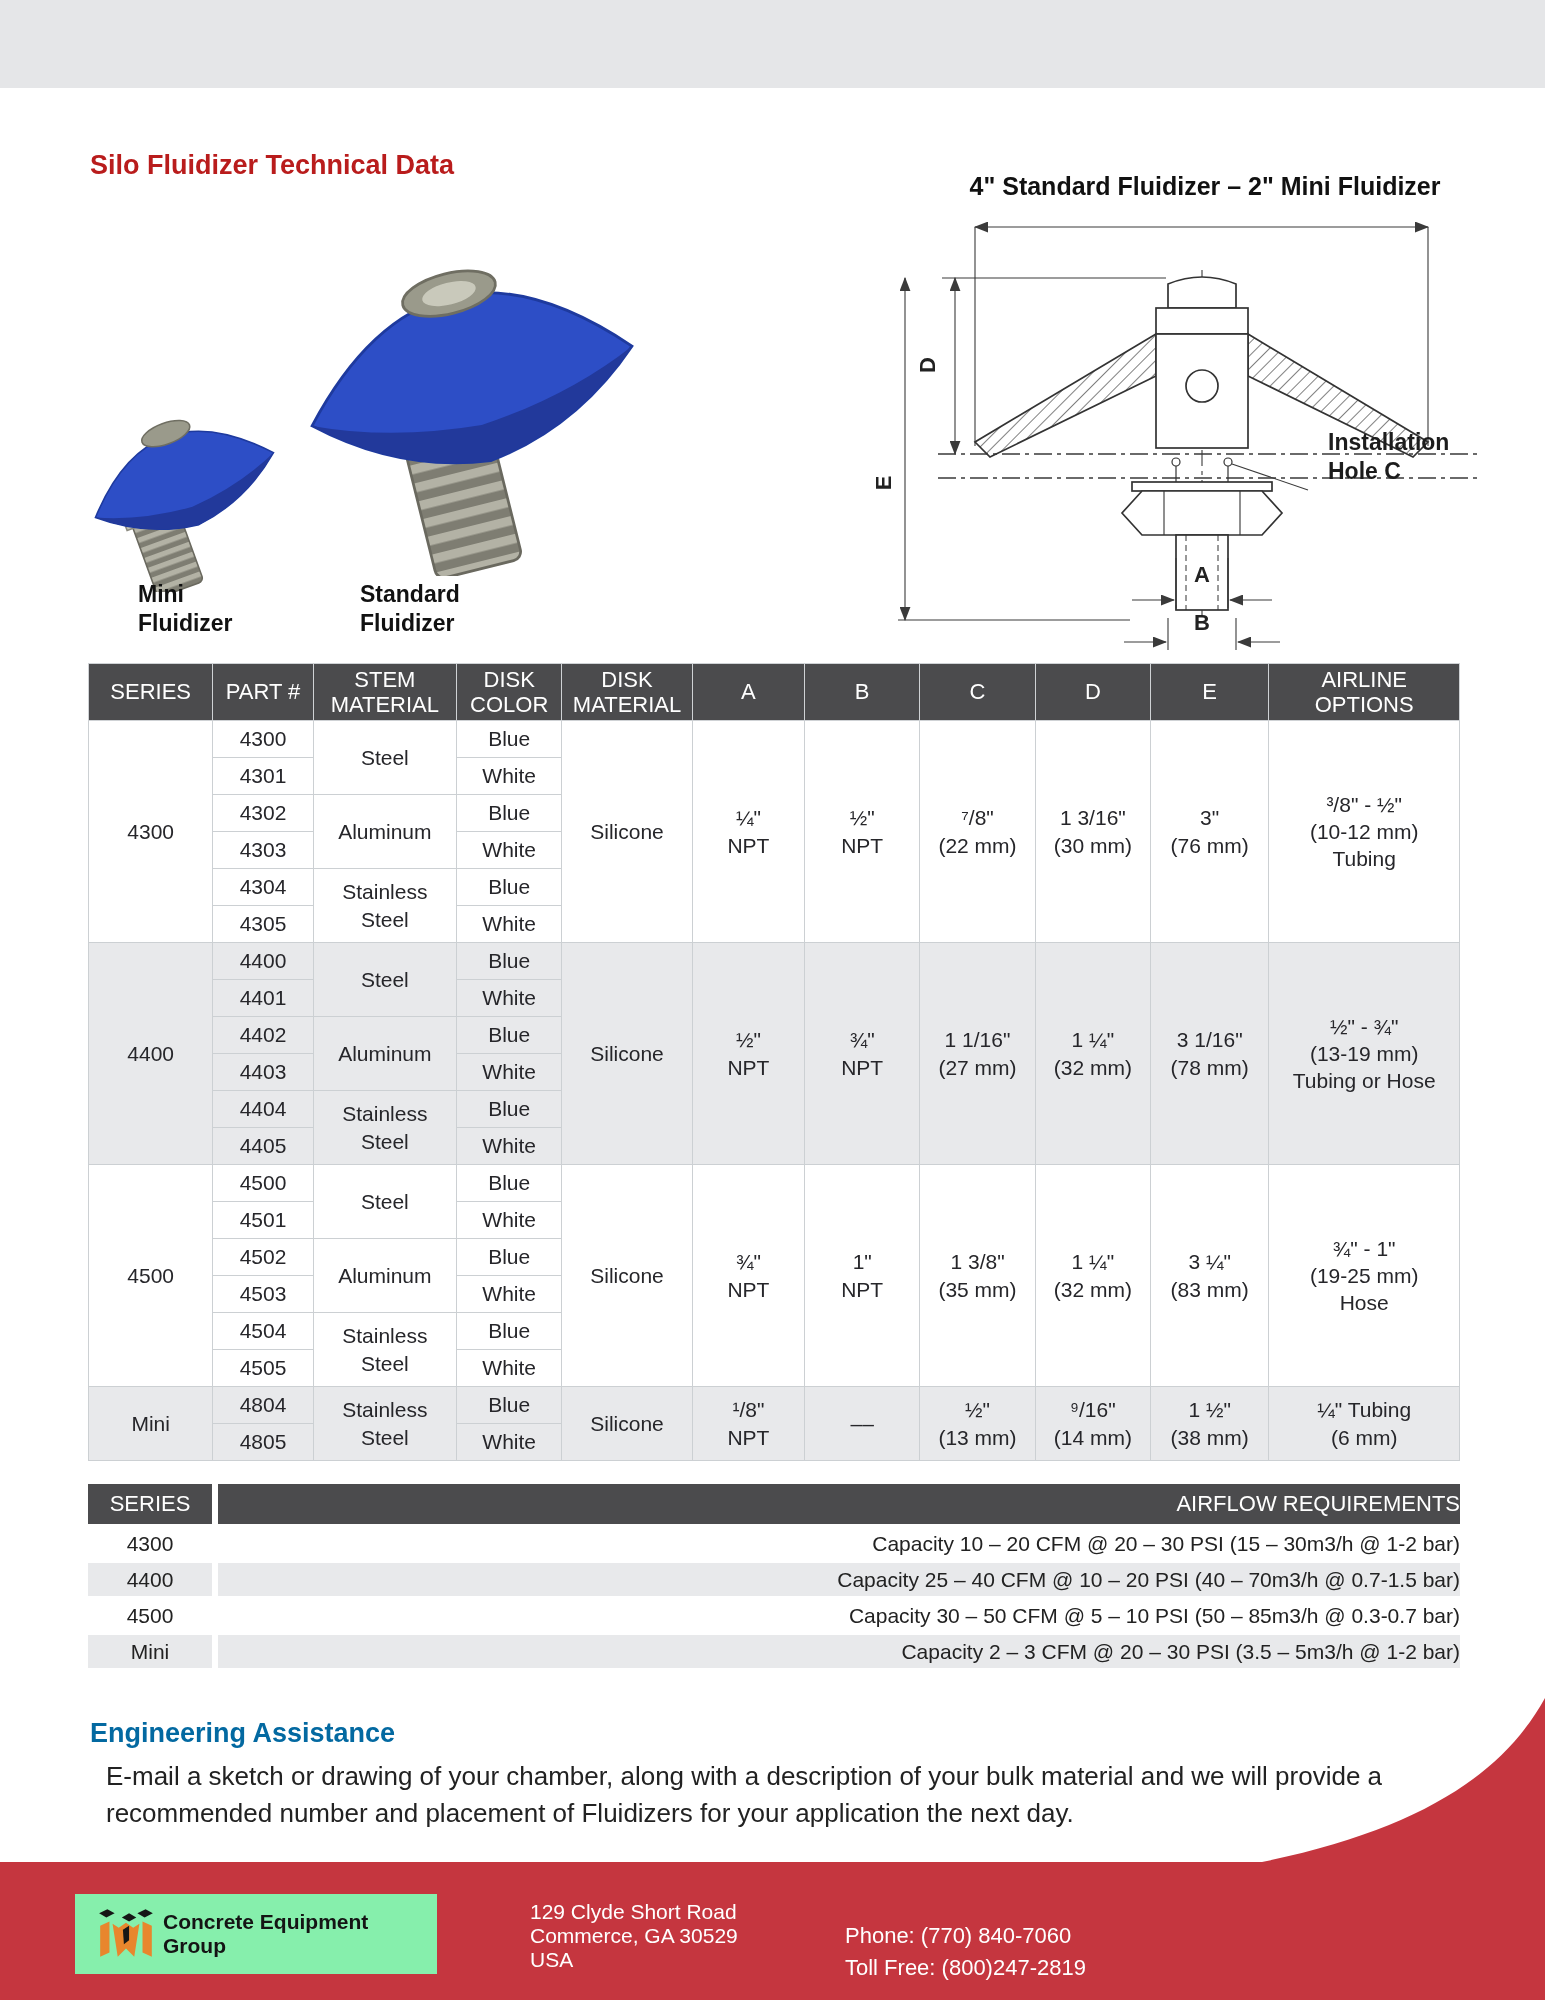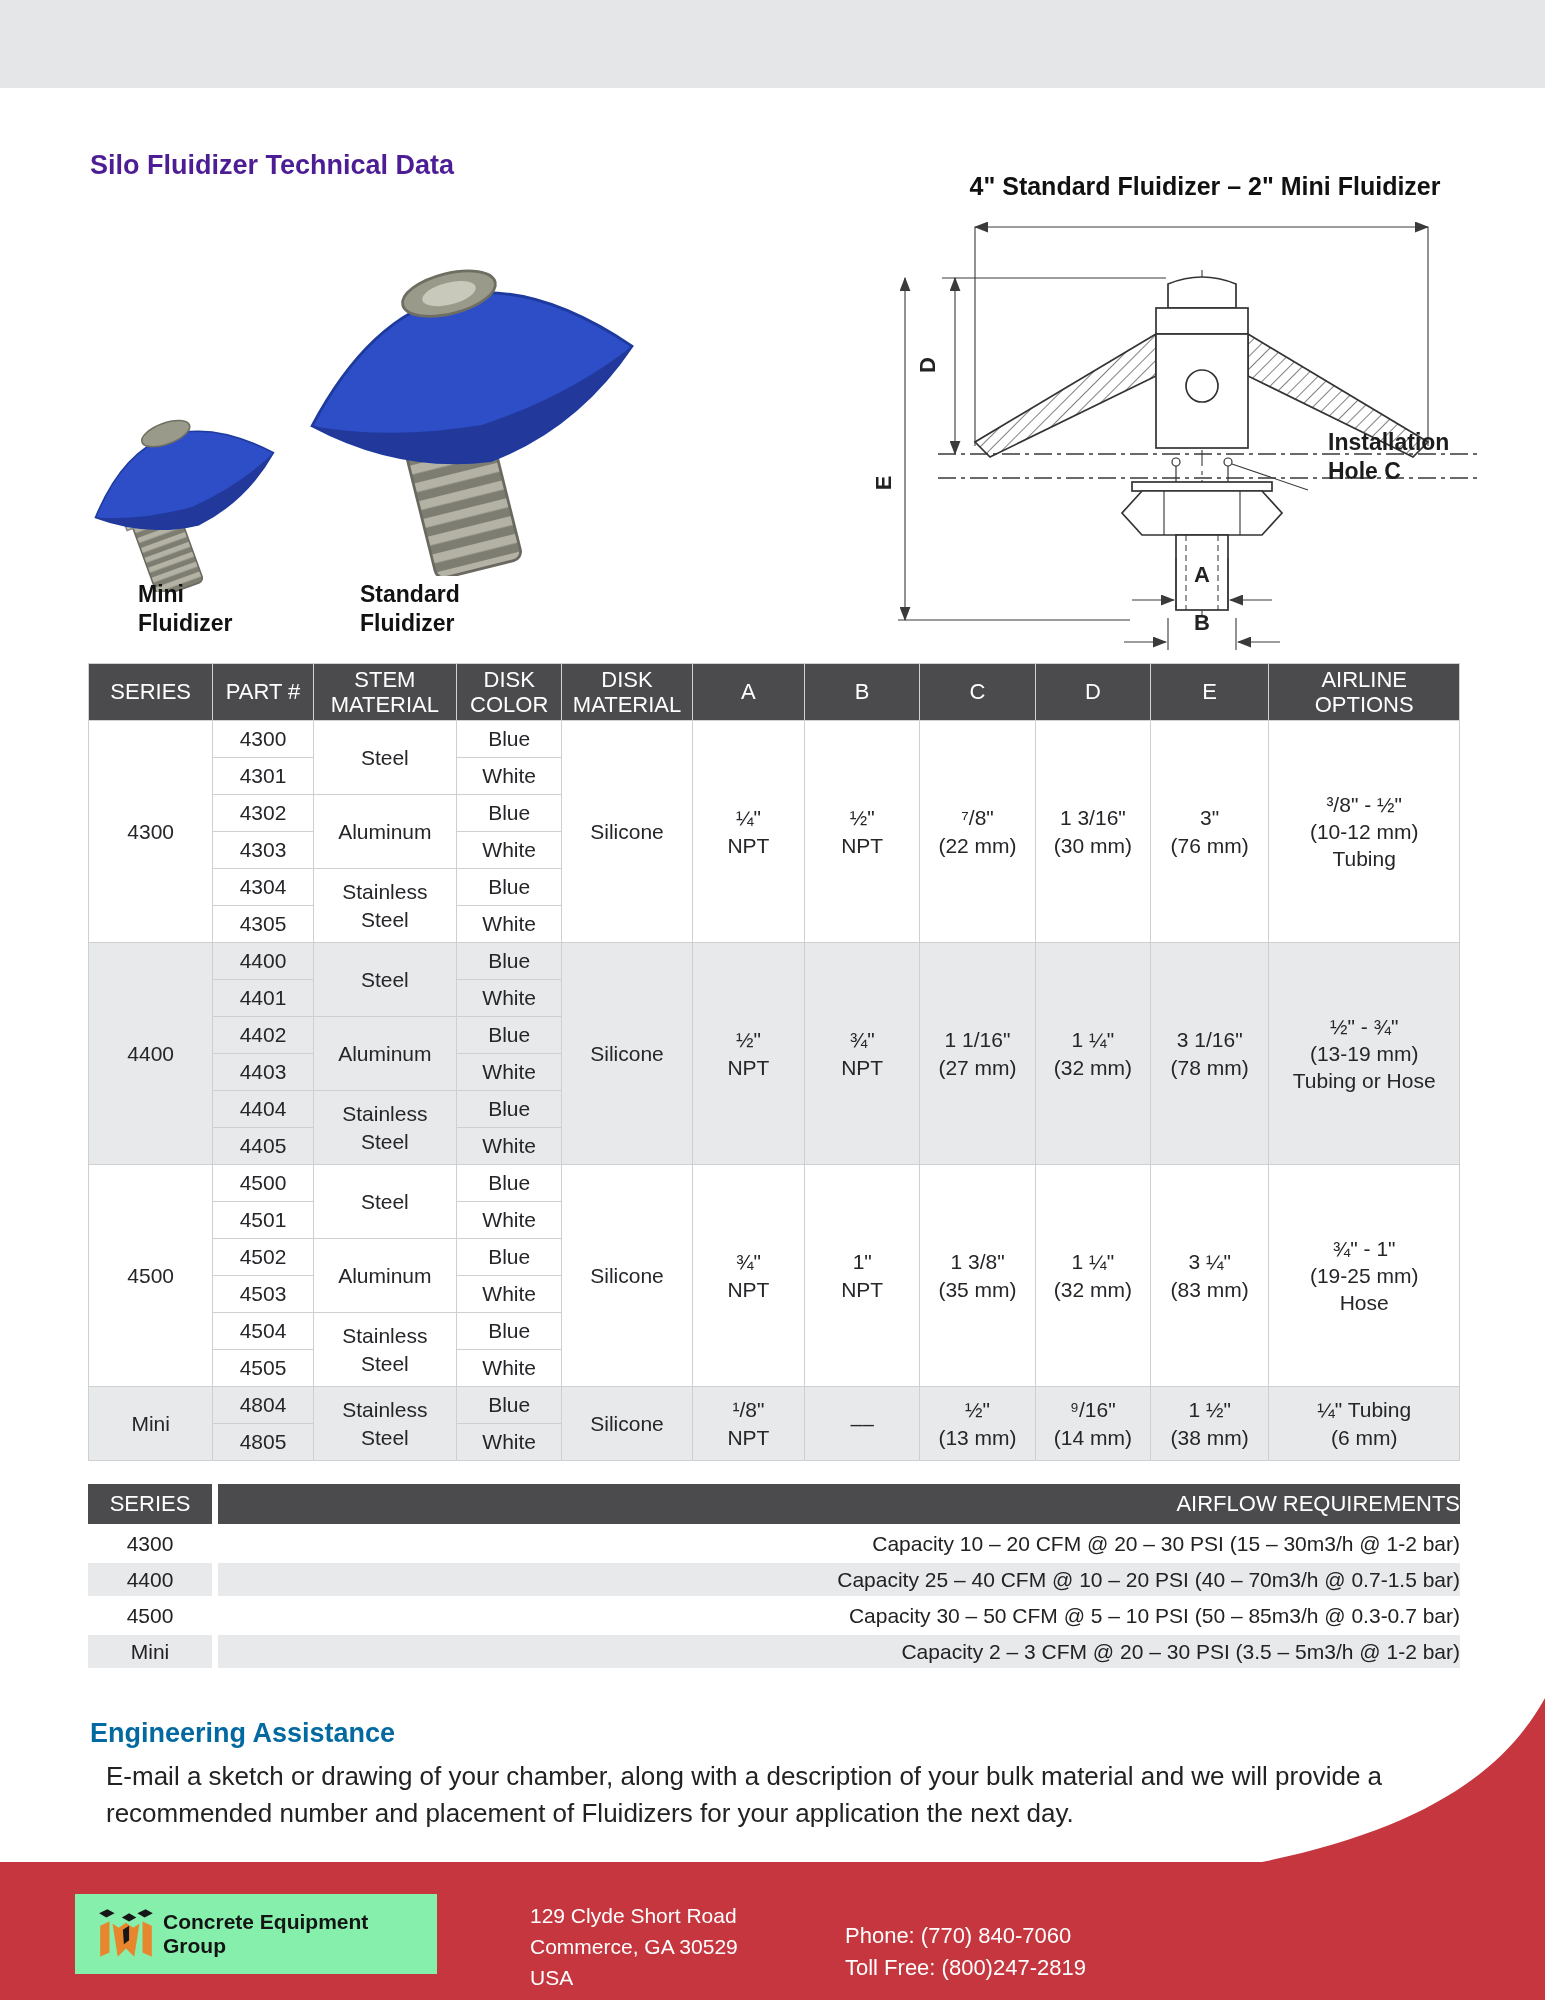--- a/index.html
+++ b/index.html
@@ -3,21 +3,21 @@
 <meta charset="utf-8">
 <style>
   html,body{margin:0;padding:0;background:#fff;}
   #page{position:relative;width:1545px;height:2000px;background:#ffffff;overflow:hidden;
         font-family:"Liberation Sans",sans-serif;color:#1c1c1c;}
   .abs{position:absolute;}
   .pre{white-space:pre-line;}
 
   #top-band{left:0;top:0;width:1545px;height:88px;background:#e5e6e8;}
 
-  #page-title{left:90px;top:150px;font-size:27px;font-weight:bold;color:#4c1d95;}
+  #page-title{left:90px;top:150px;font-size:27px;font-weight:bold;color:#b91c1c;}
   #diagram-title{left:885px;top:172px;width:640px;text-align:center;font-size:25px;font-weight:bold;color:#111;}
 
   #diagram{left:880px;top:190px;width:660px;height:480px;}
   .dim-label{font-size:22px;font-weight:bold;color:#222;text-align:center;}
   #label-e{left:866px;top:470px;width:36px;transform:rotate(-90deg);}
   #label-d{left:910px;top:352px;width:36px;transform:rotate(-90deg);}
   #label-a{left:1184px;top:562px;width:36px;}
   #label-b{left:1184px;top:610px;width:36px;}
   #label-install{left:1328px;top:428px;width:176px;text-align:left;font-size:23px;font-weight:bold;line-height:1.25;}
 
@@ -44,21 +44,21 @@
   #airflow-table tbody tr td{border-top:3px solid #fff;}
   #airflow-table tbody tr.shade td{background:#e8e9eb;}
 
   #eng-heading{left:90px;top:1718px;font-size:27px;font-weight:bold;color:#0369a1;}
   #eng-body{left:90px;top:1758px;width:1300px;font-size:26px;line-height:1.42;color:#222;margin-left:16px;}
 
   #swoosh{left:1262px;top:1698px;}
   #footer{left:0;top:1862px;width:1545px;height:138px;background:#c5363f;}
   #logo-box{left:75px;top:32px;width:362px;height:80px;background:#86efac;display:flex;align-items:center;padding-left:20px;box-sizing:border-box;}
   #logo-text{font-size:21px;font-weight:bold;color:#141414;margin-left:6px;}
-  .foot-text{color:#fff;font-size:21px;line-height:31px;}
+  .foot-text{color:#fff;font-size:21px;line-height:24px;}
   #addr{left:530px;top:38px;}
   #phone-block{left:845px;top:58px;font-size:22px;line-height:32px;}
   #email-block{left:1185px;top:58px;font-size:22px;line-height:32px;}
 </style>
 </head>
 <body>
 
 <div id="page">
 
   <div id="top-band" class="abs"></div>

